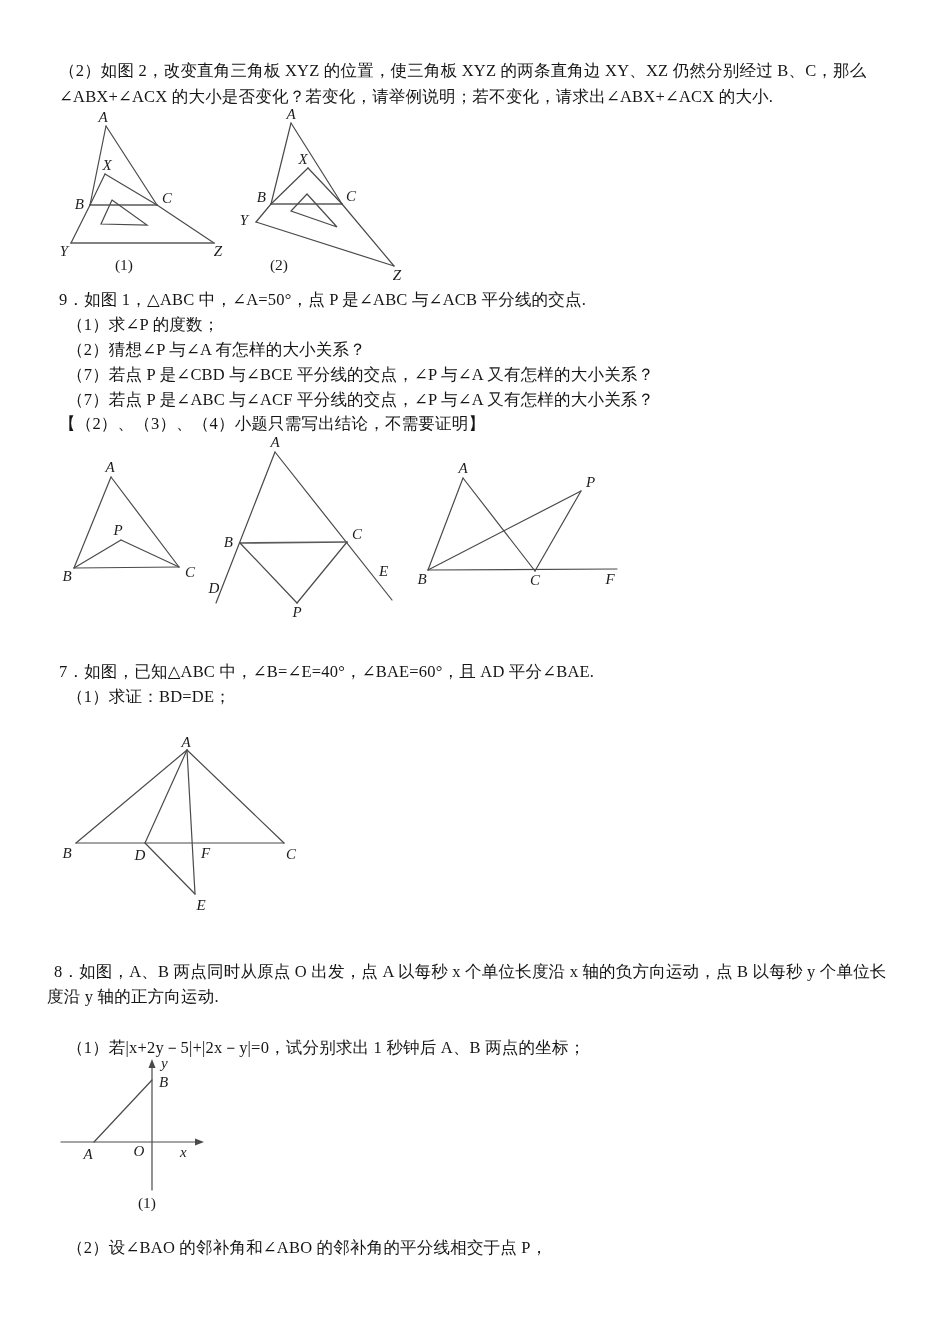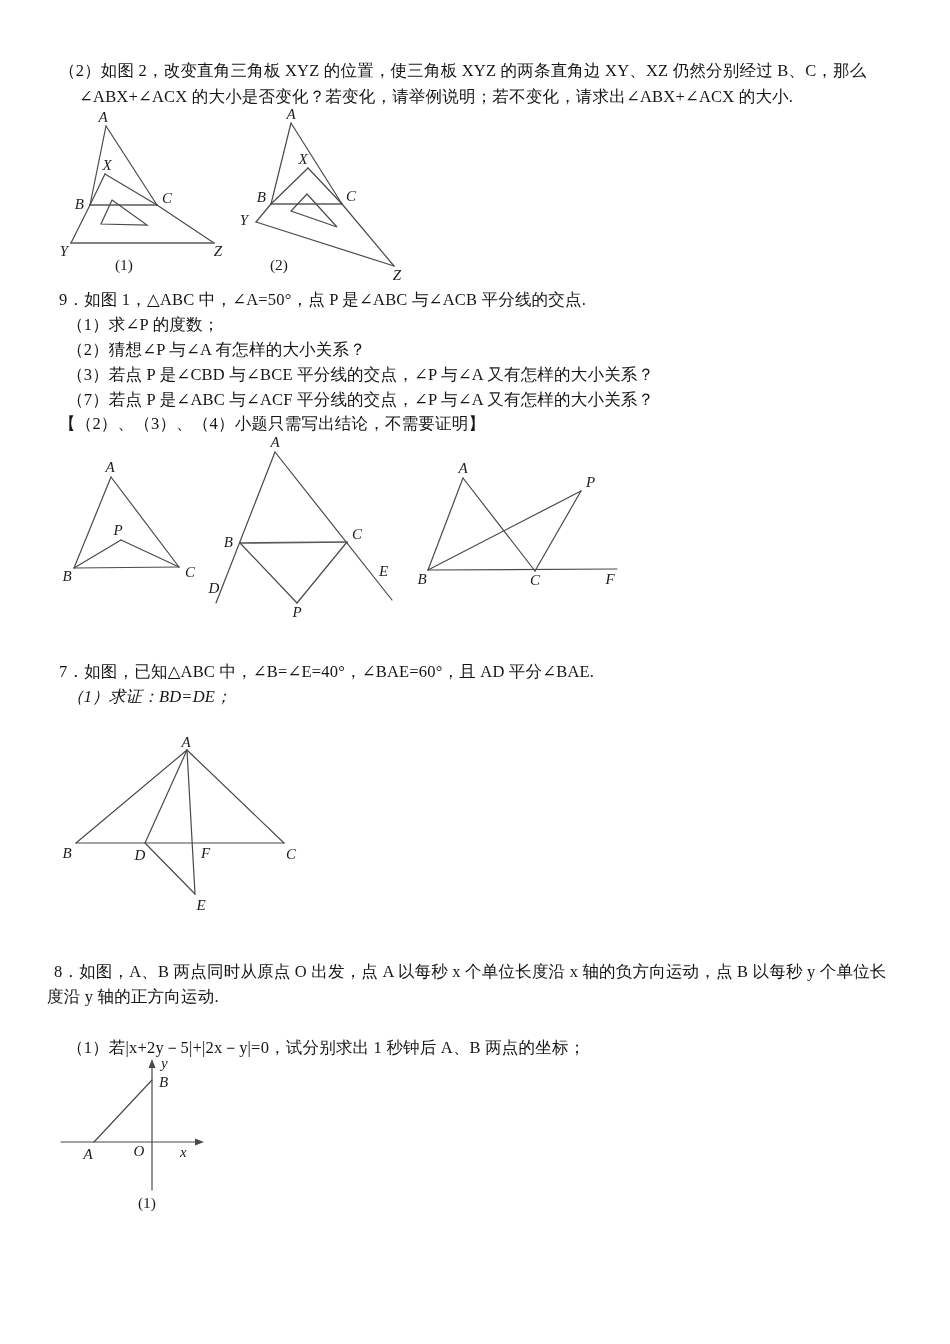--- a/index.html
+++ b/index.html
@@ -34,21 +34,21 @@
   }
   svg text.cap{font-style:normal;font-size:15.5px;}
   svg polygon.arrow{fill:#4a4a4a;stroke:none;}
 </style>
 </head>
 <body>
 
 <div class="page">
 
   <div class="tline" style="left:55px;top:60px;">（2）如图 2，改变直角三角板 XYZ 的位置，使三角板 XYZ 的两条直角边 XY、XZ 仍然分别经过 B、C，那么</div>
-  <div class="tline" style="left:55px;top:86px;margin-left:20px;">∠ABX+∠ACX 的大小是否变化？若变化，请举例说明；若不变化，请求出∠ABX+∠ACX 的大小.</div>
+  <div class="tline" style="left:55px;top:86px;">∠ABX+∠ACX 的大小是否变化？若变化，请举例说明；若不变化，请求出∠ABX+∠ACX 的大小.</div>
 
   <svg style="left:50px;top:110px;" width="180" height="170" viewBox="0 0 180 170">
     <line x1="52" y1="16" x2="36" y2="95"></line>
     <line x1="52" y1="16" x2="103" y2="95"></line>
     <line class="thick" x1="36" y1="95" x2="103" y2="95"></line>
     <line x1="51" y1="64" x2="36" y2="95"></line>
     <line x1="51" y1="64" x2="103" y2="95"></line>
     <line x1="36" y1="95" x2="17" y2="133"></line>
     <line x1="103" y1="95" x2="160" y2="133"></line>
     <line class="thick" x1="17" y1="133" x2="160" y2="133"></line>
@@ -77,21 +77,21 @@
     <text x="27" y="94" text-anchor="end">B</text>
     <text x="107" y="93">C</text>
     <text x="9" y="117" text-anchor="end">Y</text>
     <text x="158" y="172" text-anchor="middle">Z</text>
     <text class="cap" x="40" y="162" text-anchor="middle">(2)</text>
   </svg>
 
   <div class="tline" style="left:55px;top:289px;">9．如图 1，△ABC 中，∠A=50°，点 P 是∠ABC 与∠ACB 平分线的交点.</div>
   <div class="tline" style="left:63px;top:314px;">（1）求∠P 的度数；</div>
   <div class="tline" style="left:63px;top:339px;">（2）猜想∠P 与∠A 有怎样的大小关系？</div>
-  <div class="tline" style="left:63px;top:364px;">（3）若点 P 是∠CBD 与∠BCE 平分线的交点，∠P 与∠A 又有怎样的大小关系？</div>
+  <div class="tline" style="left:63px;top:364px;">（7）若点 P 是∠CBD 与∠BCE 平分线的交点，∠P 与∠A 又有怎样的大小关系？</div>
   <div class="tline" style="left:63px;top:389px;">（7）若点 P 是∠ABC 与∠ACF 平分线的交点，∠P 与∠A 又有怎样的大小关系？</div>
   <div class="tline" style="left:55px;top:413px;">【（2）、（3）、（4）小题只需写出结论，不需要证明】</div>
 
   <svg style="left:50px;top:455px;" width="150" height="130" viewBox="0 0 150 130">
     <line x1="57" y1="22" x2="20" y2="113"></line>
     <line x1="57" y1="22" x2="125" y2="112"></line>
     <line x1="20" y1="113" x2="125" y2="112"></line>
     <line x1="20" y1="113" x2="67" y2="85"></line>
     <line x1="67" y1="85" x2="125" y2="112"></line>
     <text x="56" y="17" text-anchor="middle">A</text>
@@ -121,21 +121,21 @@
     <line x1="172" y1="31" x2="126" y2="111"></line>
     <line x1="19" y1="110" x2="208" y2="109"></line>
     <text x="54" y="13" text-anchor="middle">A</text>
     <text x="177" y="27">P</text>
     <text x="13" y="124" text-anchor="middle">B</text>
     <text x="126" y="125" text-anchor="middle">C</text>
     <text x="201" y="124" text-anchor="middle">F</text>
   </svg>
 
   <div class="tline" style="left:55px;top:661px;">7．如图，已知△ABC 中，∠B=∠E=40°，∠BAE=60°，且 AD 平分∠BAE.</div>
-  <div class="tline" style="left:63px;top:686px;font-style:italic;">（1）求证：BD=DE；</div>
+  <div class="tline" style="left:63px;top:686px;">（1）求证：BD=DE；</div>
 
   <svg style="left:50px;top:738px;" width="250" height="180" viewBox="0 0 250 180">
     <line x1="22" y1="105" x2="133" y2="12"></line>
     <line x1="133" y1="12" x2="230" y2="105"></line>
     <line x1="22" y1="105" x2="230" y2="105"></line>
     <line x1="133" y1="12" x2="91" y2="105"></line>
     <line x1="133" y1="12" x2="141" y2="156"></line>
     <line x1="91" y1="105" x2="141" y2="156"></line>
     <text x="132" y="9" text-anchor="middle">A</text>
     <text x="13" y="120" text-anchor="middle">B</text>
@@ -156,14 +156,15 @@
     <polygon class="arrow" points="155,84 146,80.5 146,87.5"></polygon>
     <line x1="45" y1="84" x2="103" y2="22"></line>
     <text x="112" y="10">y</text>
     <text x="131" y="99">x</text>
     <text x="90" y="98" text-anchor="middle">O</text>
     <text x="110" y="29">B</text>
     <text x="39" y="101" text-anchor="middle">A</text>
     <text class="cap" x="98" y="150" text-anchor="middle">(1)</text>
   </svg>
 
+  <div class="tline" style="left:63px;top:1237px;">（2）设∠BAO 的邻补角和∠ABO 的邻补角的平分线相交于点 P，</div>
 
 </div>
 
 </body></html>

